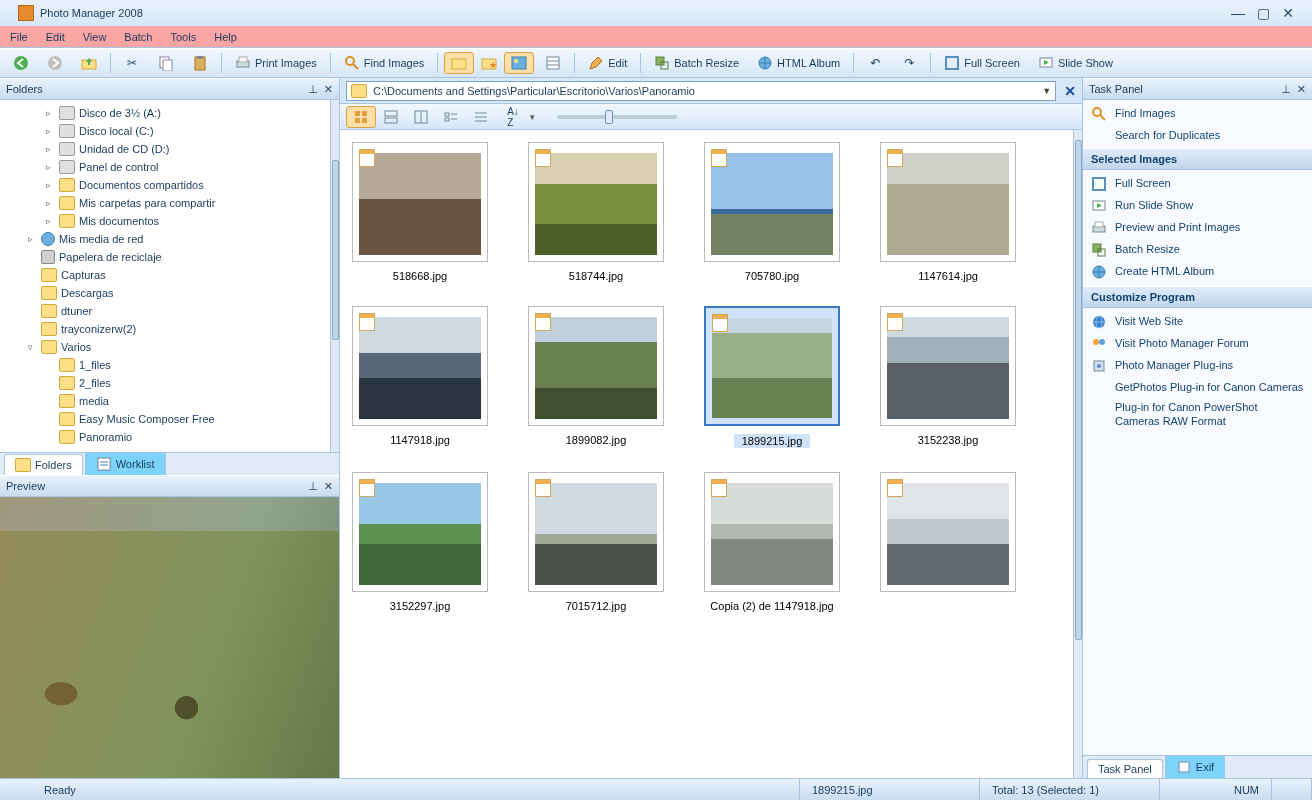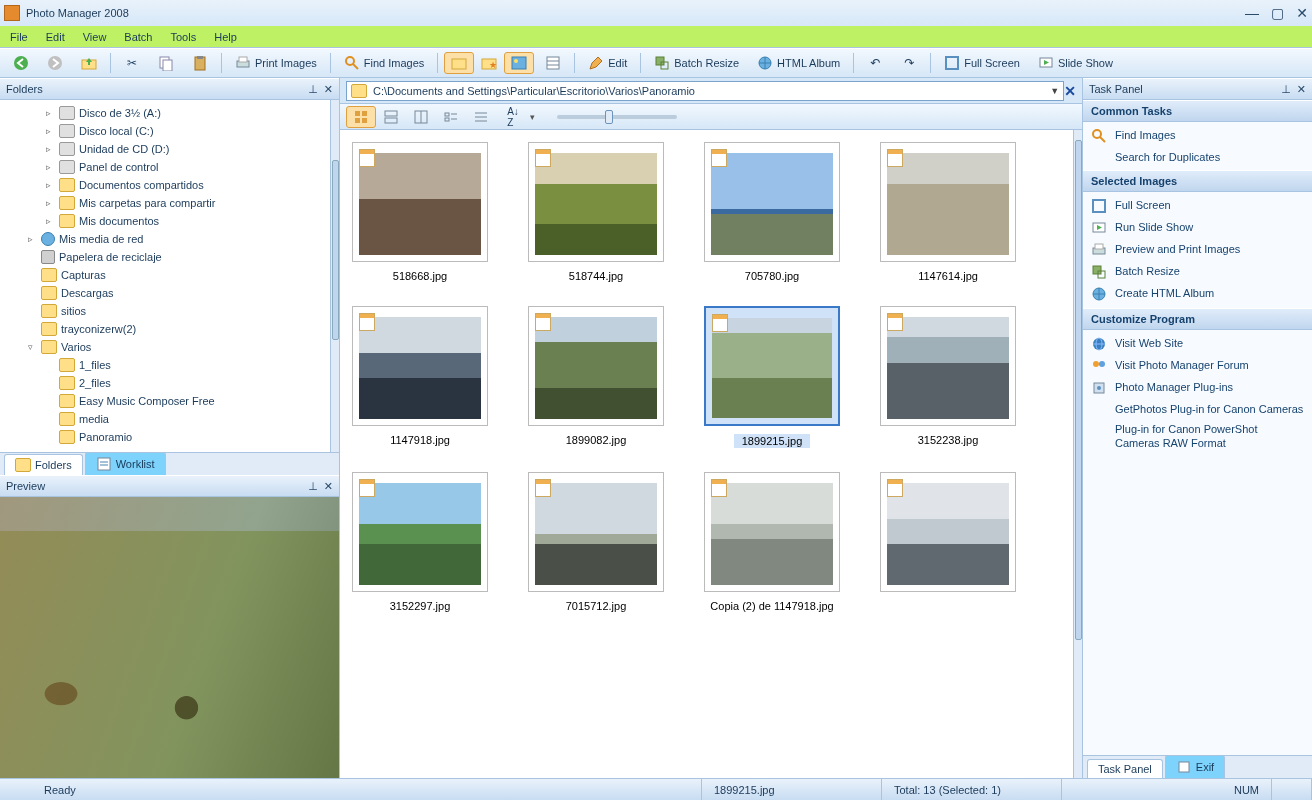--- a/index.html
+++ b/index.html
@@ -1,22 +1,22 @@
 <!DOCTYPE html>
 <html><head>
 <meta charset="utf-8">
 <style>
   * { box-sizing: border-box; }
   body { margin:0; font-family: Tahoma, Segoe UI, sans-serif; font-size:11px; color:#1a3a5a; background:#d6e7f7; overflow:hidden; width:1312px; height:800px; }
-  .titlebar { height:26px; background:linear-gradient(#e9f2fb,#d6e7f7); display:flex; align-items:center; padding:0 4px; justify-content:space-between; }
+  .titlebar { height:26px; background:linear-gradient(#e9f2fb,#d6e7f7); display:flex; align-items:center; padding:0 18px; justify-content:space-between; }
   .titlebar .left { display:flex; align-items:center; gap:6px; }
   .app-icon { width:16px; height:16px; background:#e68a2e; border:1px solid #b2671c; }
   .win-controls { display:flex; gap:12px; font-size:14px; color:#2a4a6a; }
   .win-btn { cursor:pointer; }
-  .menubar { height:22px; background:#bef264; display:flex; align-items:center; padding:0 10px; gap:18px; border-bottom:1px solid #a8c4e0; }
+  .menubar { height:22px; background:#fca5a5; display:flex; align-items:center; padding:0 10px; gap:18px; border-bottom:1px solid #a8c4e0; }
   .menubar span { cursor:pointer; }
   .toolbar { height:30px; background:linear-gradient(#f2f8fe,#d6e7f7); border-top:1px solid #fff; border-bottom:1px solid #a8c4e0; display:flex; align-items:center; padding:0 6px; gap:4px; }
   .tb-btn { display:flex; align-items:center; gap:4px; padding:2px 6px; border:1px solid transparent; border-radius:3px; cursor:pointer; }
   .tb-sep { width:1px; height:20px; background:#a8c4e0; margin:0 2px; }
   .ico { width:16px; height:16px; display:inline-flex; align-items:center; justify-content:center; font-size:12px; }
   .grp { display:flex; }
   .grp .tb-btn.sel { border-color:#e0a040; background:#fde0a8; }
   .main { display:flex; height:calc(800px - 26px - 22px - 30px - 22px); }
   .left-col { width:340px; display:flex; flex-direction:column; border-right:1px solid #a8c4e0; }
   .panel-header { height:22px; background:linear-gradient(#e9f2fb,#c8dcf2); border-top:1px solid #fff; border-bottom:1px solid #a8c4e0; display:flex; align-items:center; justify-content:space-between; padding:0 6px; font-size:11px; }
@@ -31,21 +31,21 @@
   .tabs-bar { height:23px; background:#e0ebf7; border-top:1px solid #a8c4e0; display:flex; align-items:flex-end; padding-left:4px; }
   .tab { display:flex; align-items:center; gap:4px; padding:3px 10px; border:1px solid #a8c4e0; border-bottom:none; background:#7dd3fc; border-radius:3px 3px 0 0; margin-right:2px; cursor:pointer; }
   .tab.active { background:#fff; }
   .preview-body { flex:1; background:#000; display:flex; align-items:center; justify-content:center; overflow:hidden; }
   .preview-art { width:100%; height:100%; background:
     linear-gradient(110deg, rgba(139,115,60,0.6), rgba(100,120,60,0.5) 60%, rgba(60,80,30,0.6)),
     radial-gradient(circle at 55% 75%, #3a2a18 0 4%, transparent 4.3%),
     radial-gradient(ellipse at 18% 70%, #6a4a28 0 4%, transparent 4.3%),
     linear-gradient(#c0d0e0 0 12%, #a0b080 12% 100%); }
   .center-col { flex:1; display:flex; flex-direction:column; background:#d6e7f7; }
-  .addr-bar { height:26px; display:flex; align-items:center; padding:3px 6px; gap:0; border-bottom:1px solid #a8c4e0; }
+  .addr-bar { height:26px; display:flex; align-items:center; padding:3px 6px; gap:8px; border-bottom:1px solid #a8c4e0; }
   .addr-input { flex:1; background:#fff; border:1px solid #7aa4cc; height:20px; display:flex; align-items:center; padding:0 4px; gap:6px; }
   .addr-drop { font-size:9px; color:#444; cursor:pointer; }
   .view-bar { height:26px; display:flex; align-items:center; padding:0 6px; gap:2px; border-bottom:1px solid #a8c4e0; background:linear-gradient(#f2f8fe,#d6e7f7); }
   .slider { flex:0 0 120px; height:4px; background:#bcd; border-radius:2px; margin-left:20px; position:relative; }
   .slider .thumb { position:absolute; left:40%; top:-5px; width:8px; height:14px; background:#e0ebf7; border:1px solid #6a94bc; border-radius:2px; }
   .thumbs { flex:1; background:#fff; overflow:auto; padding:12px 10px; display:flex; flex-wrap:wrap; gap:24px 36px; align-content:flex-start; }
   .thumb-item { width:140px; display:flex; flex-direction:column; align-items:center; gap:8px; cursor:pointer; }
   .thumb-frame { width:136px; height:120px; border:1px solid #bbb; background:#fff; padding:6px; display:flex; flex-direction:column; position:relative; }
   .thumb-item.selected .thumb-frame { border:2px solid #3a78c8; background:#cfe2f8; }
   .file-badge { position:absolute; top:6px; left:6px; width:16px; height:18px; background:#fff; border:1px solid #cca860; display:flex; flex-direction:column; }
@@ -323,21 +323,21 @@
             <span>Capturas</span>
           </div>
           <div class="tree-row" style="--pad: 28px;">
             <span class="exp"></span>
             <div class="folder-icon"></div>
             <span>Descargas</span>
           </div>
           <div class="tree-row" style="--pad: 28px;">
             <span class="exp"></span>
             <div class="folder-icon"></div>
-            <span>sitios</span>
+            <span>dtuner</span>
           </div>
           <div class="tree-row" style="--pad: 28px;">
             <span class="exp"></span>
             <div class="folder-icon"></div>
             <span>trayconizerw(2)</span>
           </div>
           <div class="tree-row" style="--pad: 28px;">
             <span class="exp">▿</span>
             <div class="folder-icon"></div>
             <span>Varios</span>
@@ -348,26 +348,26 @@
             <span>1_files</span>
           </div>
           <div class="tree-row" style="--pad: 46px;">
             <span class="exp"></span>
             <div class="folder-icon"></div>
             <span>2_files</span>
           </div>
           <div class="tree-row" style="--pad: 46px;">
             <span class="exp"></span>
             <div class="folder-icon"></div>
+            <span>media</span>
+          </div>
+          <div class="tree-row" style="--pad: 46px;">
+            <span class="exp"></span>
+            <div class="folder-icon"></div>
             <span>Easy Music Composer Free</span>
-          </div>
-          <div class="tree-row" style="--pad: 46px;">
-            <span class="exp"></span>
-            <div class="folder-icon"></div>
-            <span>media</span>
           </div>
           <div class="tree-row" style="--pad: 46px;">
             <span class="exp"></span>
             <div class="folder-icon"></div>
             <span>Panoramio</span>
           </div>
         </div>
       <div class="sbar">
           <div class="sbar-thumb" style="top:60px; height:180px;"></div>
         </div>
@@ -559,21 +559,20 @@
 
   <div class="right-col">
     <div class="panel-header">
       <span>Task Panel</span>
       <div class="ctrls">
           <span>⊥</span>
           <span>✕</span>
         </div>
     </div>
     <div class="body">
-      <div class="section-head">Common Tasks</div>
       <div class="task-list" id="tl-common">
           <div class="task-row">
             <span class="ti">
               <svg width="16" height="16">
                 <circle cx="6" cy="6" r="4" fill="none" stroke="#e09020" stroke-width="2"></circle>
                 <line x1="9" y1="9" x2="14" y2="14" stroke="#e09020" stroke-width="2"></line>
               </svg>
             </span>
             <span>Find Images</span>
           </div>
@@ -679,19 +678,19 @@
               <rect x="1" y="1" width="10" height="10" fill="#fff" stroke="#789"></rect>
             </svg>
           </span>
           <span>Exif</span>
         </div>
     </div>
   </div>
 </div>
 
 <div class="status">
-  <div class="cell" style="width:702px;padding-left:44px;">Ready</div>
+  <div class="cell" style="width:800px;padding-left:44px;">Ready</div>
   <div class="cell" style="width:180px;">1899215.jpg</div>
   <div class="cell" style="width:180px;">Total: 13 (Selected: 1)</div>
   <div class="spacer"></div>
   <div class="cell">NUM</div>
   <div class="cell" style="width:40px;"></div>
 </div>
 
 </body></html>

